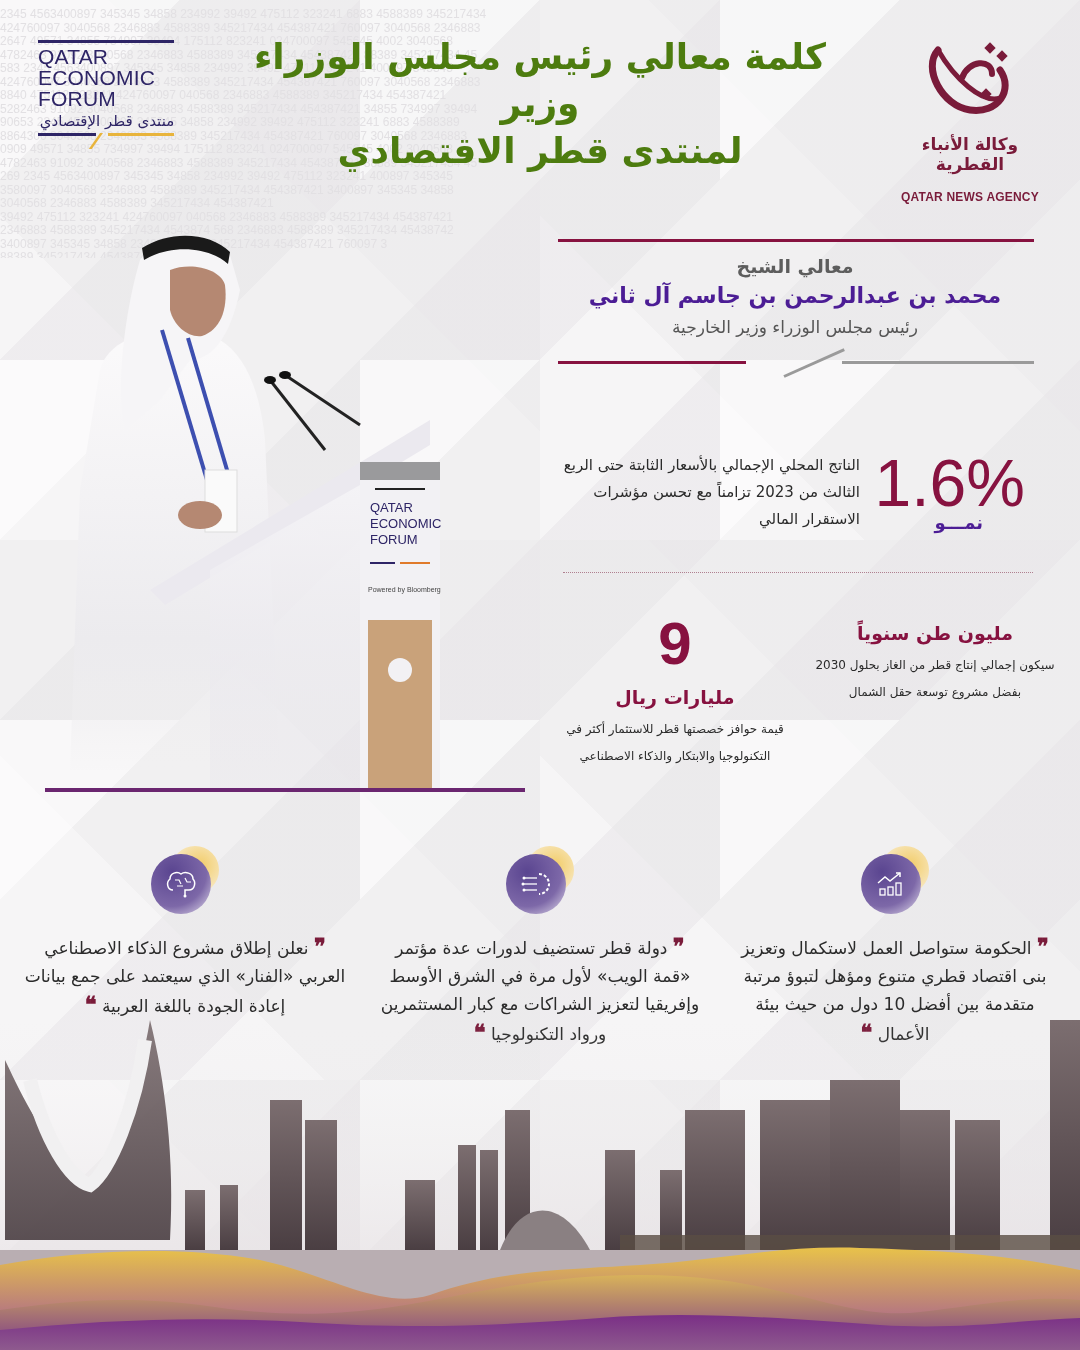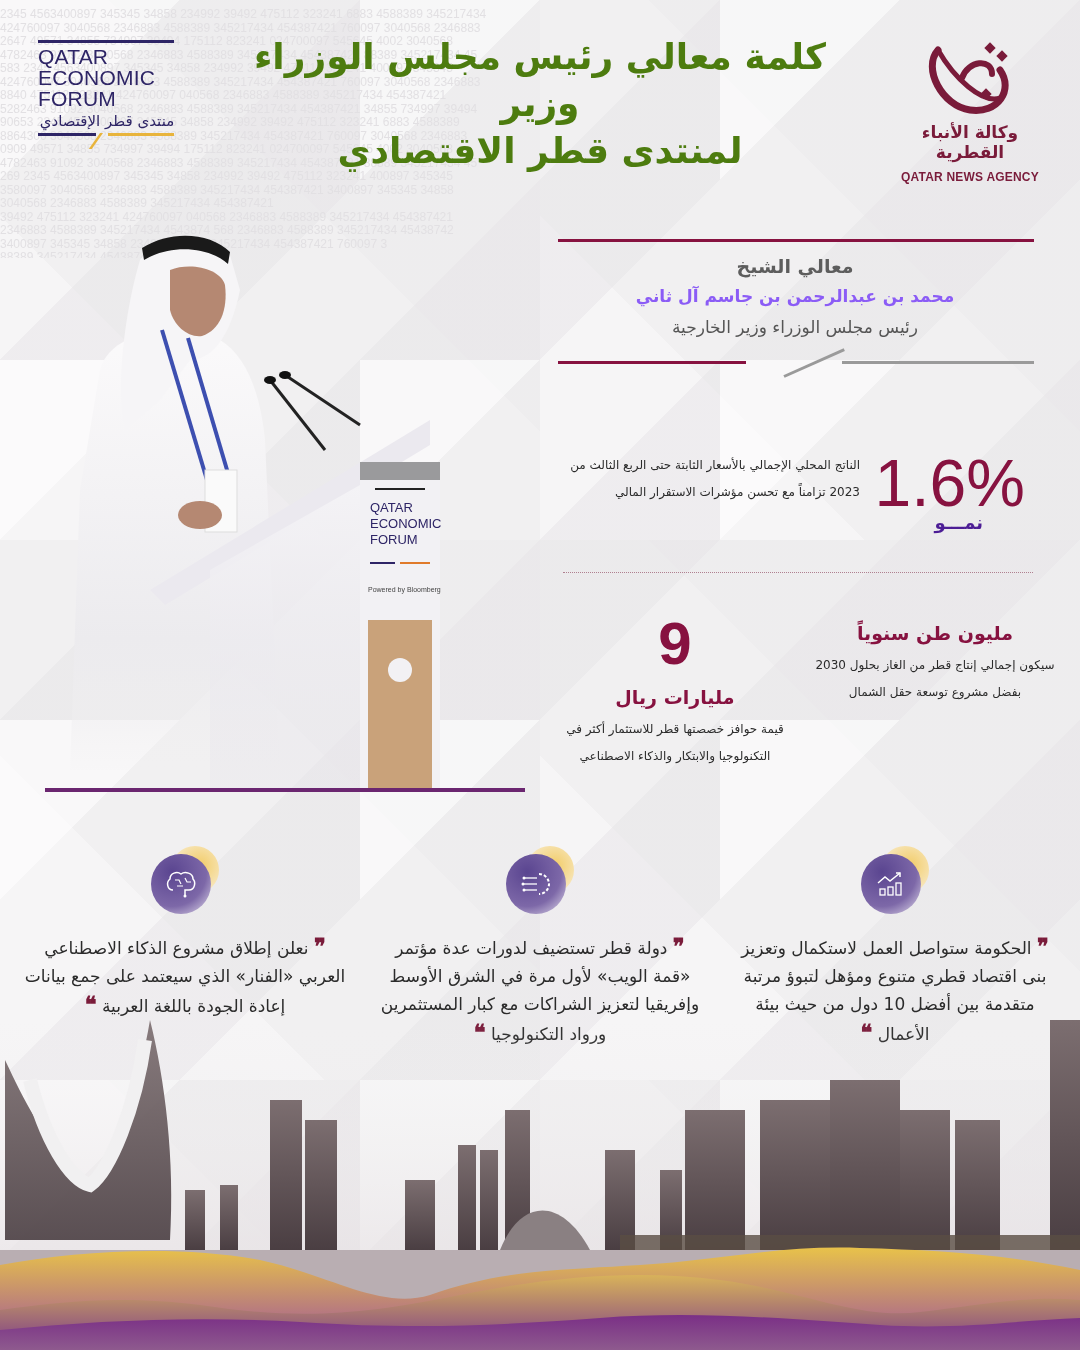--- a/index.html
+++ b/index.html
@@ -33,50 +33,50 @@
     font-size: 15px; color: #2e2566; direction: rtl; text-align: center; margin-top: 3px;
   }
   .qef-logo .bar-bottom { position: relative; height: 14px; margin-top: 3px; }
   .qef-logo .bar-bottom .navy { position: absolute; left: 0; top: 0; width: 58px; height: 3px; background: #2e2566; }
   .qef-logo .bar-bottom .gold { position: absolute; left: 70px; top: 0; width: 66px; height: 3px; background: #e8b43c; }
   .qef-logo .bar-bottom .slash { position: absolute; left: 62px; top: 0; width: 3px; height: 16px; background: #e8b43c; transform: skewX(-35deg); transform-origin: top; }
 
   
   .qna-logo { position: absolute; right: 40px; top: 38px; width: 140px; text-align: center; }
   .qna-logo svg { display: block; margin: 0 auto; }
-  .qna-logo .ar { color: #7a1b3a; font-size: 17px; direction: rtl; margin-top: 4px; font-weight: bold; }
-  .qna-logo .en { color: #7a1b3a; font-family: "Liberation Sans", sans-serif; font-weight: bold; font-size: 12px; letter-spacing: 0.2px; margin-top: 8px; }
+  .qna-logo .ar { color: #7a1b3a; font-size: 17px; direction: rtl; margin-top: 16px; font-weight: bold; }
+  .qna-logo .en { color: #7a1b3a; font-family: "Liberation Sans", sans-serif; font-weight: bold; font-size: 12px; letter-spacing: 0.2px; margin-top: 16px; }
 
   
   .title {
     position: absolute; left: 240px; top: 33px; width: 600px;
     direction: rtl; text-align: center; color: #4d7c0f;
     font-weight: bold; font-size: 36px; line-height: 47px;
   }
 
   
   .rule { position: absolute; height: 3px; }
   .name-block { position: absolute; left: 560px; top: 252px; width: 470px; direction: rtl; text-align: center; }
   .name-block .honor { color: #5d5d5d; font-weight: bold; font-size: 19px; line-height: 28px; }
-  .name-block .name { color: #8b5cf6; font-weight: bold; font-size: 17px; line-height: 32px; }
+  .name-block .name { color: #4c1d95; font-weight: bold; font-size: 22px; line-height: 32px; }
   .name-block .role { color: #555; font-size: 17px; line-height: 30px; }
 
   
   .growth { position: absolute; left: 555px; top: 448px; width: 480px; height: 90px; }
   .growth .big {
     position: absolute; right: 10px; top: 0; color: #871240;
     font-family: "Liberation Sans", sans-serif; font-weight: normal; font-size: 66px; line-height: 70px;
     direction: ltr;
   }
   .growth .big-label {
     position: absolute; right: 52px; top: 64px; color: #4c1d95; font-weight: bold; font-size: 18px; direction: rtl;
   }
   .growth .desc {
     position: absolute; right: 175px; top: 4px; width: 310px; direction: rtl; text-align: right;
-    font-size: 12px; line-height: 27px; color: #2b2b2b;
+    font-size: 15px; line-height: 27px; color: #2b2b2b;
   }
   .dotted { position: absolute; left: 563px; top: 572px; width: 470px; border-top: 1px dotted #b08090; }
 
   
   .stat { position: absolute; top: 612px; width: 240px; direction: rtl; text-align: center; }
   .stat .num { color: #871240; font-family: "Liberation Sans", sans-serif; font-weight: bold; font-size: 60px; line-height: 64px; }
   .stat .unit { color: #871240; font-weight: bold; font-size: 19px; line-height: 30px; margin-top: 6px; }
   .stat .desc { font-size: 12px; line-height: 27px; color: #2b2b2b; margin-top: 4px; }
 
   

